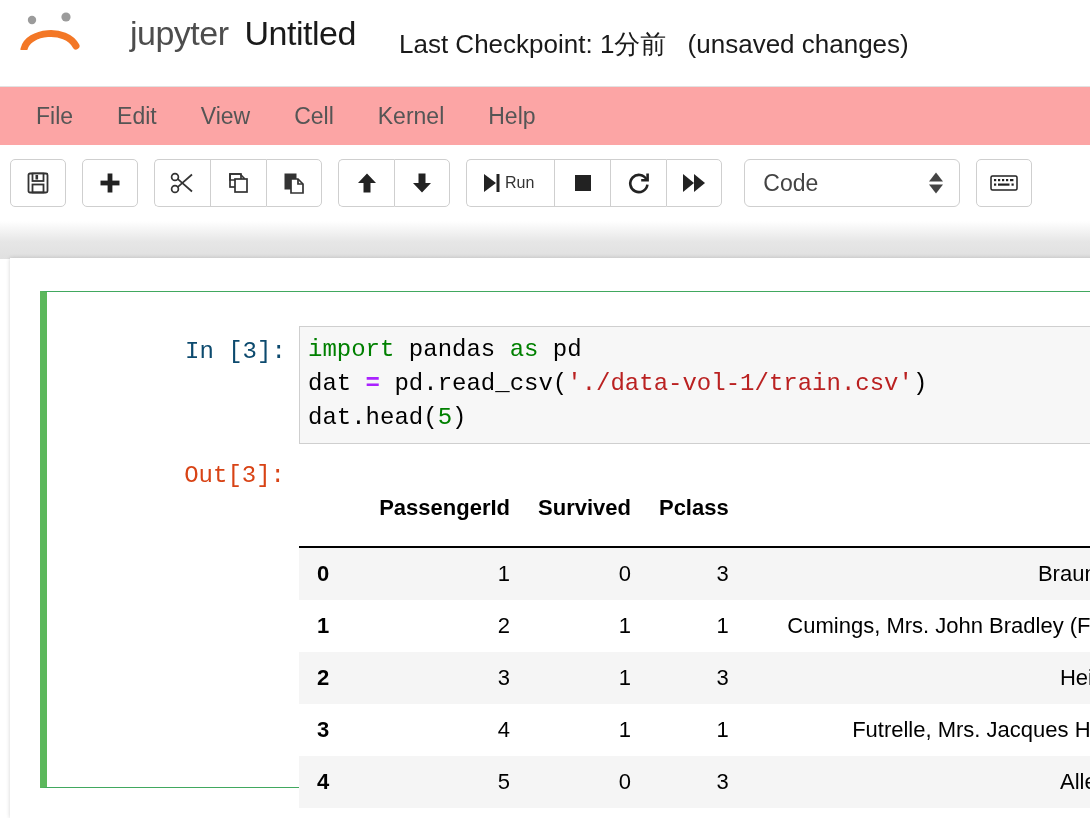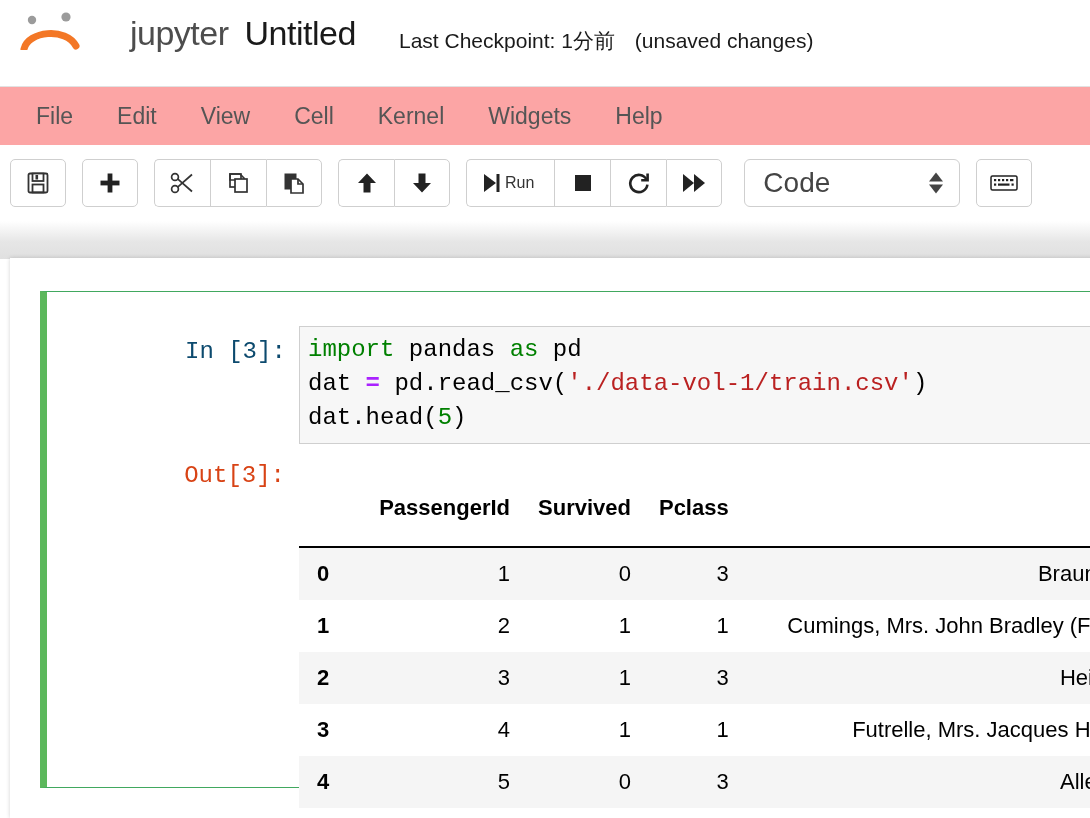--- a/index.html
+++ b/index.html
@@ -20,21 +20,21 @@
   .logo {
     position: absolute; left: 14px; top: 8px; width: 112px; height: 42px;
   }
   .nb-title {
     position: absolute; left: 130px; top: 14px;
     font-size: 34px; color: #1a1a1a; letter-spacing: -0.5px;
     white-space: nowrap;
   }
   .checkpoint {
     position: absolute; left: 399px; top: 27px;
-    font-size: 21px; color: #1a1a1a; white-space: nowrap;
+    font-size: 26px; color: #1a1a1a; white-space: nowrap;
   }
   .tooltip {
     position: absolute; left: 4px; top: 31px;
     padding: 6px 11px 8px 11px;
     background: #eeeeee;
     border: 1px solid #d8d8d8;
     border-radius: 3px;
     box-shadow: 0 2px 4px rgba(0,0,0,0.16);
     font-size: 20px; color: #3a3a3a; white-space: nowrap;
     z-index: 40;
@@ -74,21 +74,21 @@
   .btn-group .tbtn:last-child { border-radius: 0 5px 5px 0; }
   .btn-group .tbtn:only-child { border-radius: 5px; }
   .tbtn svg { display:block; }
   .run-label { font-size: 16px; color: #333; margin-left: 4px; padding-right: 6px; }
   .cell-select {
     height: 48px; width: 216px; margin-left: 6px; margin-right: 16px;
     border: 1px solid #cfcfcf; border-radius: 6px; background: #fff;
     display: flex; align-items: center; position: relative;
     box-sizing: border-box;
   }
-  .cell-select .sel-label { font-size: 28px; color: #444; margin-left: 18px; }
+  .cell-select .sel-label { font-size: 23px; color: #444; margin-left: 18px; }
   .sel-arrows {
     position: absolute; right: 16px; top: 50%; transform: translateY(-50%);
     display: flex; flex-direction: column; gap: 3px;
   }
   .tri-up { width:0;height:0;border-left:7px solid transparent;border-right:7px solid transparent;border-bottom:9px solid #444; }
   .tri-dn { width:0;height:0;border-left:7px solid transparent;border-right:7px solid transparent;border-top:9px solid #444; }
 
   
   .grayband {
     position: absolute; left: 0; top: 221px; width: 1090px; height: 38px;
@@ -193,21 +193,20 @@
     </div>
 
   </div>
 
   <div class="menubar">
     <div class="menu-item">File</div>
     <div class="menu-item">Edit</div>
     <div class="menu-item">View</div>
     <div class="menu-item">Cell</div>
     <div class="menu-item">Kernel</div>
-    <div class="menu-item">Widgets</div>
     <div class="menu-item">Help</div>
   </div>
 
   <div class="toolbar">
 
     <div class="btn-group">
       <div class="tbtn">
         <span>
           <svg width="24" height="24" viewBox="0 0 24 24" fill="none" stroke="#333" stroke-width="1.8">
             <rect x="2.5" y="2.5" width="19" height="19" rx="1.5"></rect>

